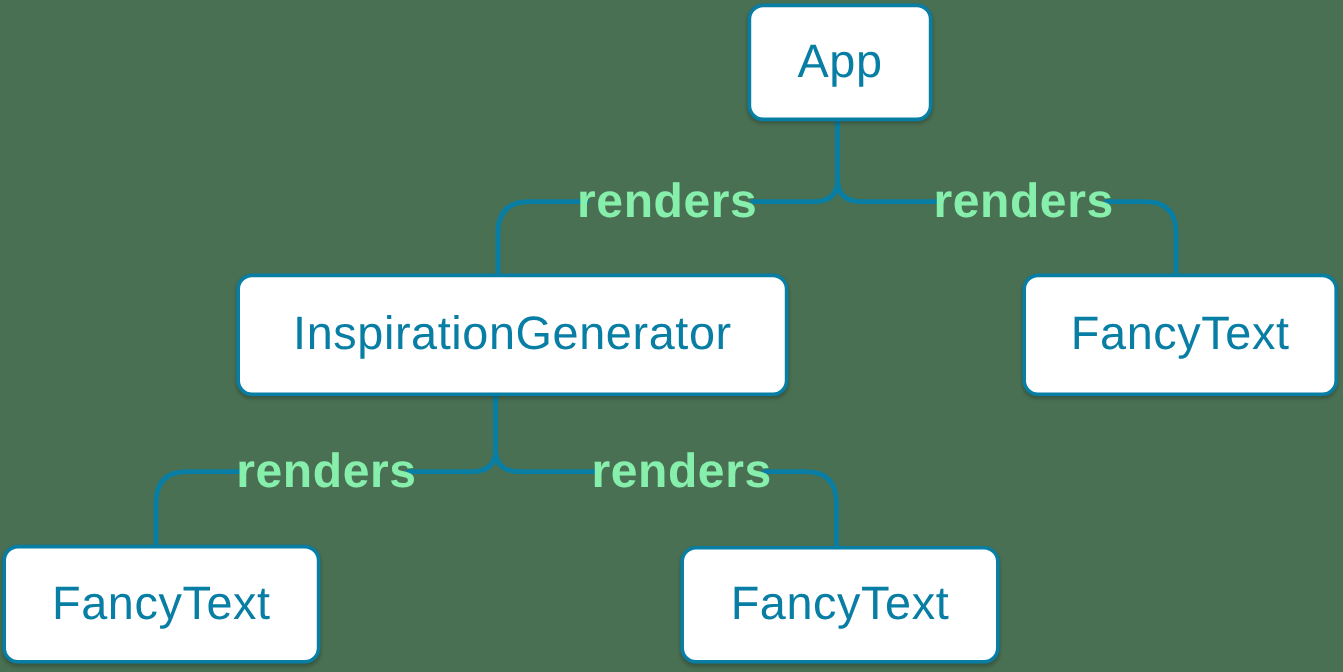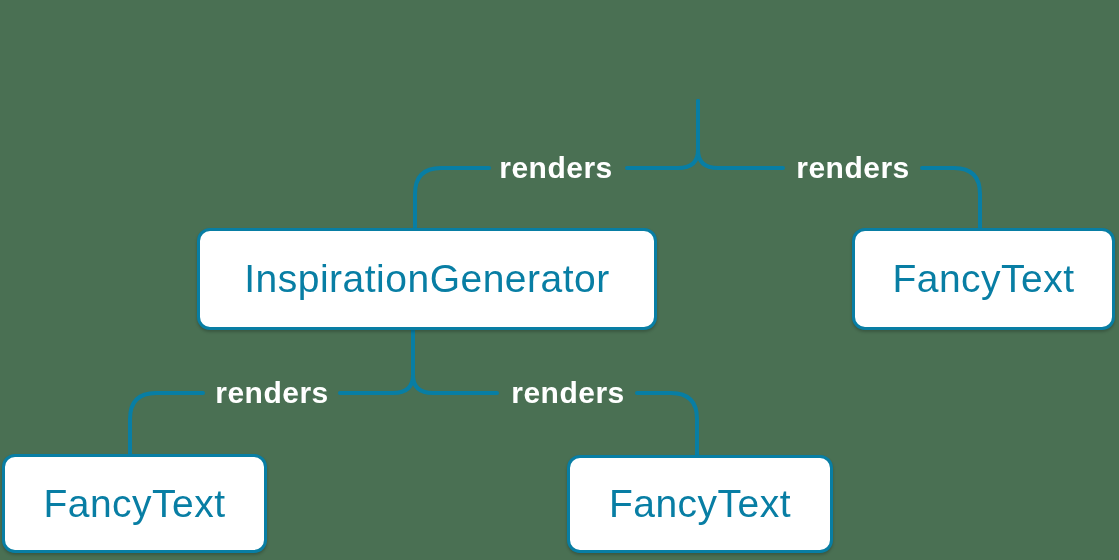--- a/index.html
+++ b/index.html
@@ -42,22 +42,22 @@
     white-space: nowrap;
   }
   .node-app                  { left: 623px; top: 3px;   width: 154px; height: 98px;  }
   .node-inspiration-generator{ left: 197px; top: 228px; width: 460px; height: 102px; }
   .node-fancy-text-right     { left: 852px; top: 228px; width: 263px; height: 102px; }
   .node-fancy-text-left      { left: 2px;   top: 454px; width: 265px; height: 99px;  }
   .node-copyright            { left: 567px; top: 455px; width: 266px; height: 98px;  }
   .edge-label {
     position: absolute;
     transform: translate(-50%, -50%);
-    color: #ffffff;
-    font-size: 30px;
+    color: #86efac;
+    font-size: 40px;
     font-weight: 600;
     letter-spacing: 0.5px;
     white-space: nowrap;
   }
   .edge-label-0 { left: 556px; top: 168px; }
   .edge-label-1 { left: 853px; top: 168px; }
   .edge-label-2 { left: 272px; top: 393px; }
   .edge-label-3 { left: 568px; top: 393px; }
 </style>
 </head>
@@ -73,20 +73,23 @@
     <path d="M698,101 L698,150 Q698,168 718,168 L783,168"></path>
     <path d="M922,168 L954,168 Q980,168 980,194 L980,228"></path>
 
     <path d="M413,330 L413,375 Q413,393 393,393 L340,393"></path>
     <path d="M203,393 L156,393 Q130,393 130,419 L130,454"></path>
 
     <path d="M413,330 L413,375 Q413,393 433,393 L497,393"></path>
     <path d="M637,393 L671,393 Q697,393 697,419 L697,455"></path>
   </svg>
 
+  <div class="node node-app">
+    <span>App</span>
+  </div>
 
   <div class="node node-inspiration-generator">
     <span>InspirationGenerator</span>
   </div>
 
   <div class="node node-fancy-text-right">
     <span>FancyText</span>
   </div>
 
   <div class="node node-fancy-text-left">

